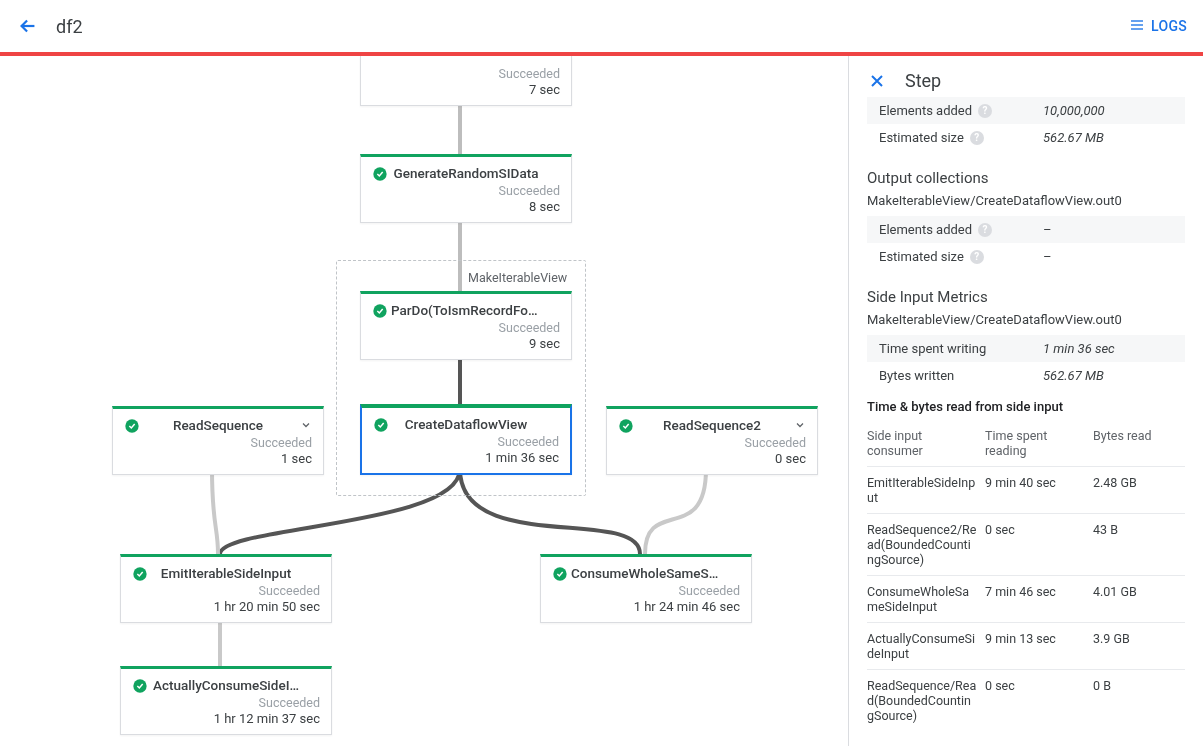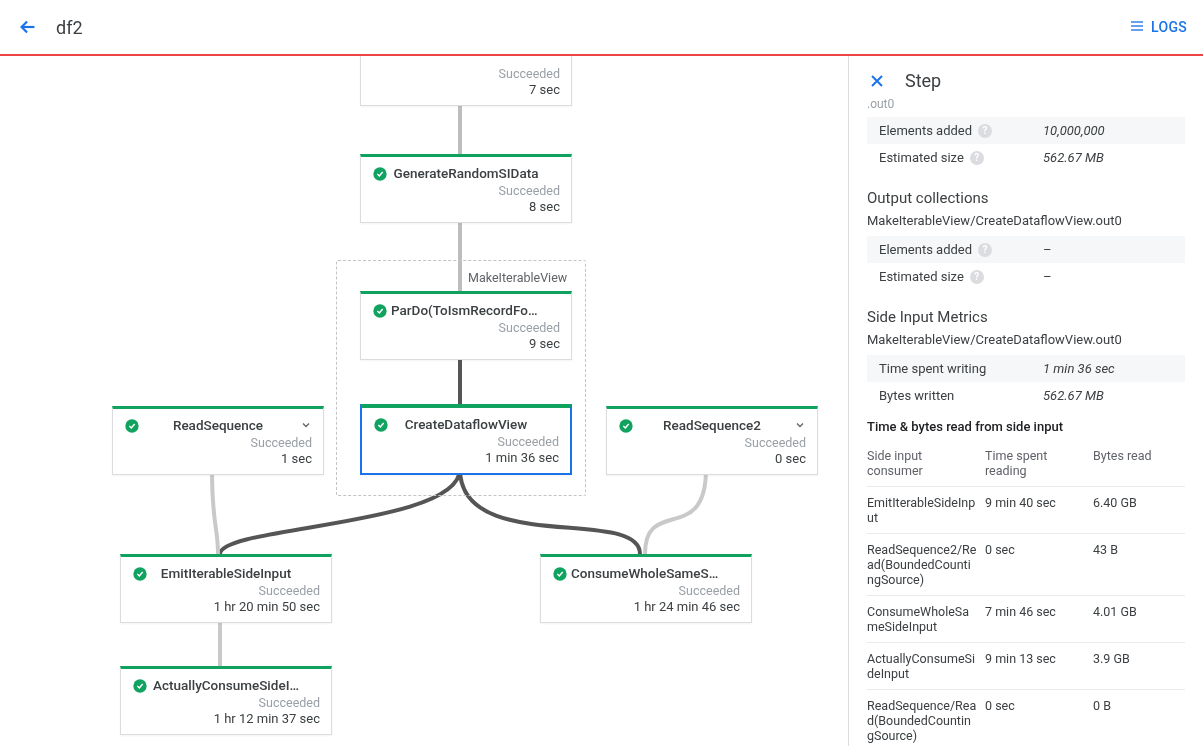--- a/index.html
+++ b/index.html
@@ -7,21 +7,21 @@
     font-family: "Google Sans", Roboto, -apple-system, BlinkMacSystemFont, "Segoe UI", sans-serif;
     background: #fff;
     color: #202124;
     font-size: 13px;
     width: 1203px;
     height: 746px;
     overflow: hidden;
   }
   .topbar {
     height: 56px;
-    border-bottom: 2px solid #ef4444;
+    border-bottom: 4px solid #ef4444;
     display: flex;
     align-items: center;
     padding: 0 16px;
     gap: 16px;
   }
   .back-arrow {
     color: #1a73e8;
     cursor: pointer;
     display: flex;
     align-items: center;
@@ -410,21 +410,20 @@
 
   <div class="side">
     <div class="side-head">
       <span class="close-x">
         <svg width="20" height="20" viewBox="0 0 24 24" stroke="#1a73e8" stroke-width="2.4" fill="none">
             <path d="M6 6l12 12M18 6L6 18"></path>
           </svg>
       </span>
       <span class="side-title">Step</span>
     </div>
-    <div class="outo">.out0</div>
 
     <div class="metric-table">
       <div class="metric-row">
         <span class="lbl">
             <span>Elements added</span>
             <span class="help-q">?</span>
           </span>
         <span class="val">10,000,000</span>
       </div>
       <div class="metric-row">
@@ -475,21 +474,21 @@
     <div class="subhead">Time &amp; bytes read from side input</div>
     <div class="mini-table">
       <div class="mini-head">
         <span>Side input consumer</span>
         <span>Time spent reading</span>
         <span>Bytes read</span>
       </div>
       <div class="mini-row">
         <span class="c">EmitIterableSideInput</span>
         <span class="c">9 min 40 sec</span>
-        <span class="c">6.40 GB</span>
+        <span class="c">2.48 GB</span>
       </div>
       <div class="mini-row">
         <span class="c">ReadSequence2/Read(BoundedCountingSource)</span>
         <span class="c">0 sec</span>
         <span class="c">43 B</span>
       </div>
       <div class="mini-row">
         <span class="c">ConsumeWholeSameSideInput</span>
         <span class="c">7 min 46 sec</span>
         <span class="c">4.01 GB</span>

